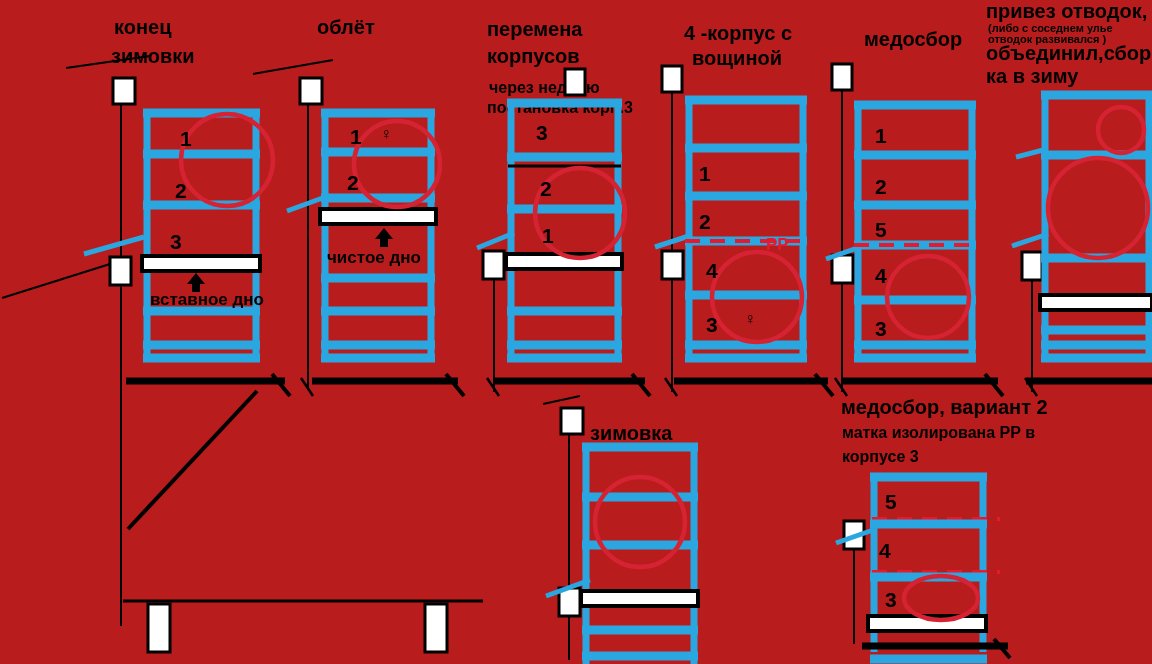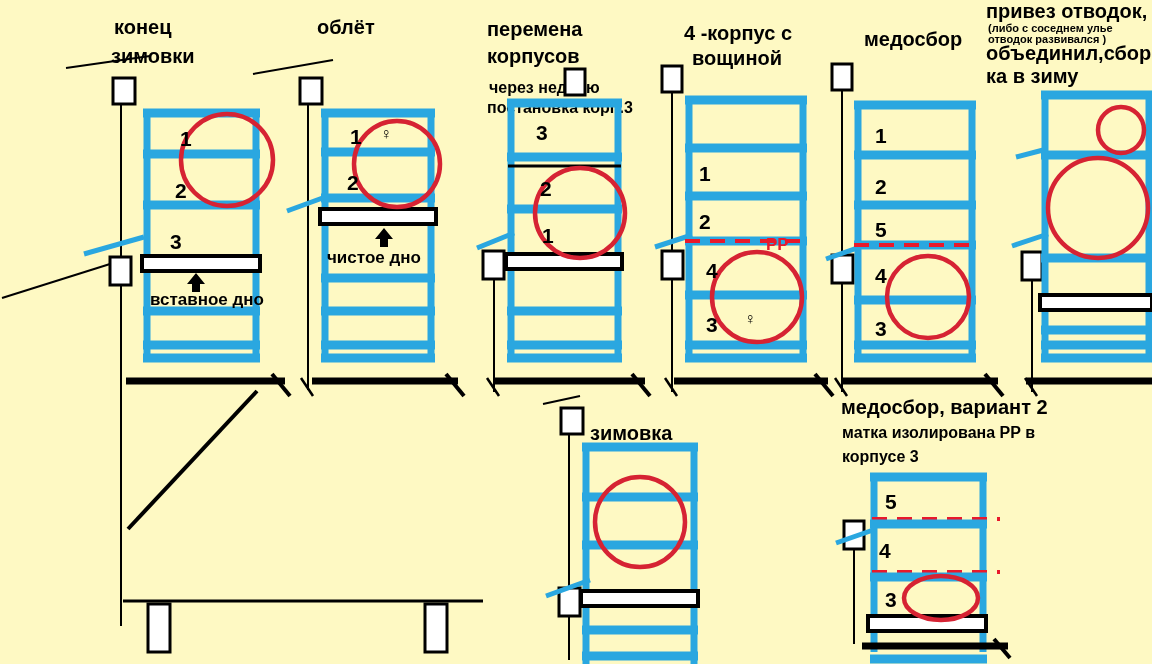--- a/index.html
+++ b/index.html
@@ -1,16 +1,16 @@
 <!DOCTYPE html>
 <html><head>
 <meta charset="utf-8">
 <style>
   html,body{margin:0;padding:0;background:#fff;}
-  #canvas{position:relative;width:1152px;height:664px;background:#fef9c3;overflow:hidden;}
+  #canvas{position:relative;width:1152px;height:664px;background:#b91c1c;overflow:hidden;}
   svg text{font-family:"Liberation Sans",sans-serif;fill:#000;}
   .t20{font-size:20px;font-weight:700;}
   .t16{font-size:16px;font-weight:700;}
   .t11{font-size:11px;font-weight:700;}
   .num{font-size:21px;font-weight:700;}
   .lbl{font-size:17px;font-weight:700;}
   .rlbl{font-size:17px;font-weight:700;fill:#e8192c;}
   .q{font-size:16px;font-weight:400;}
   .wall{stroke:#2aa7e0;stroke-width:7;fill:none;}
   .bar{stroke:#2aa7e0;stroke-width:9;fill:none;}

